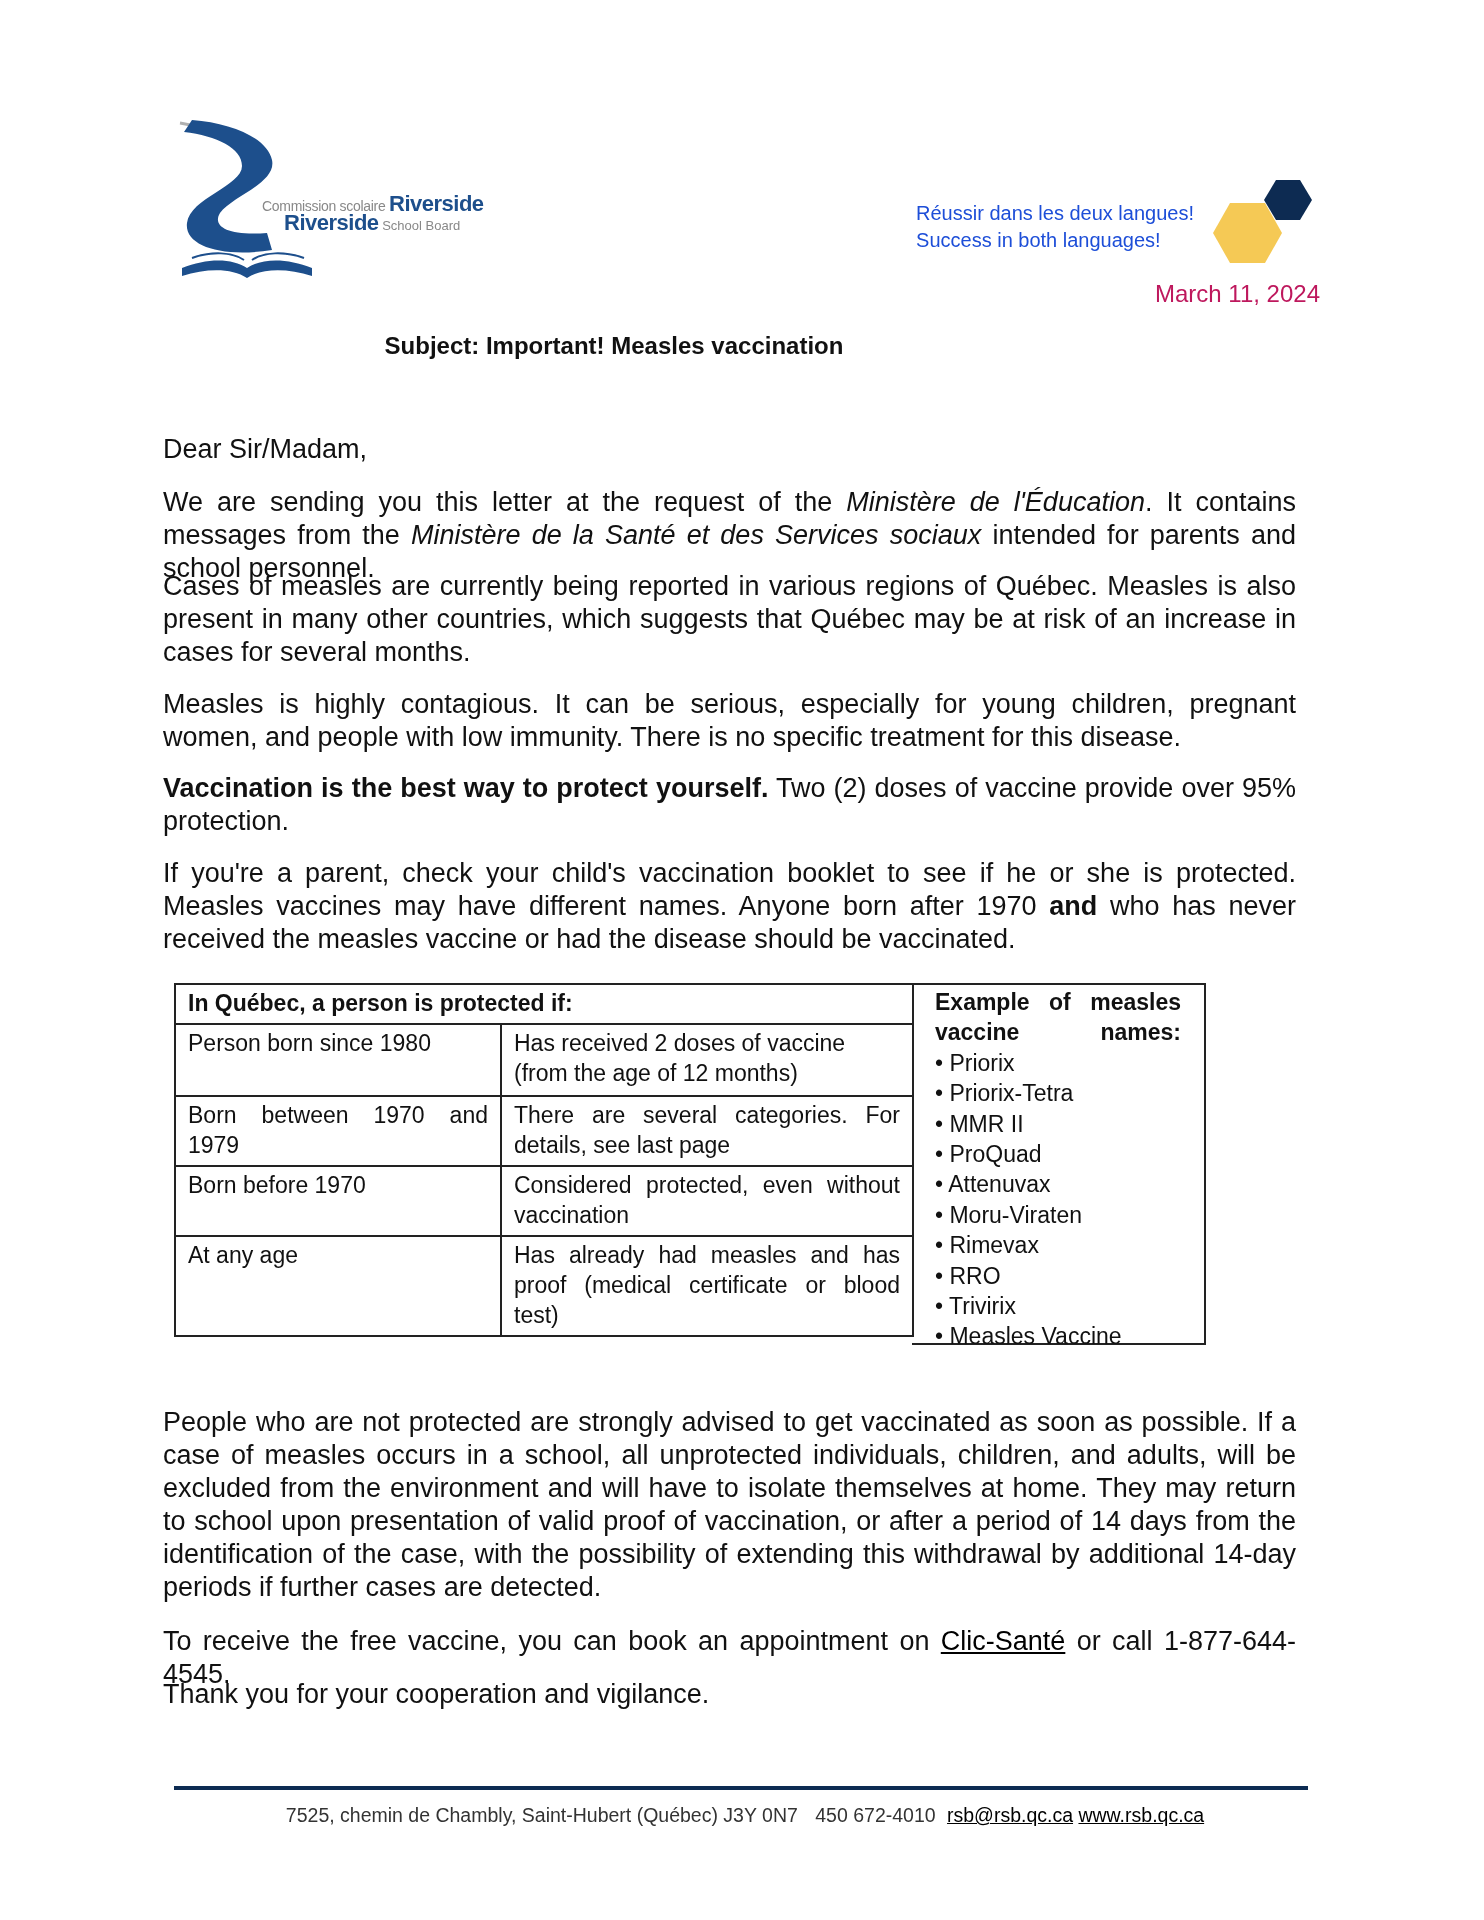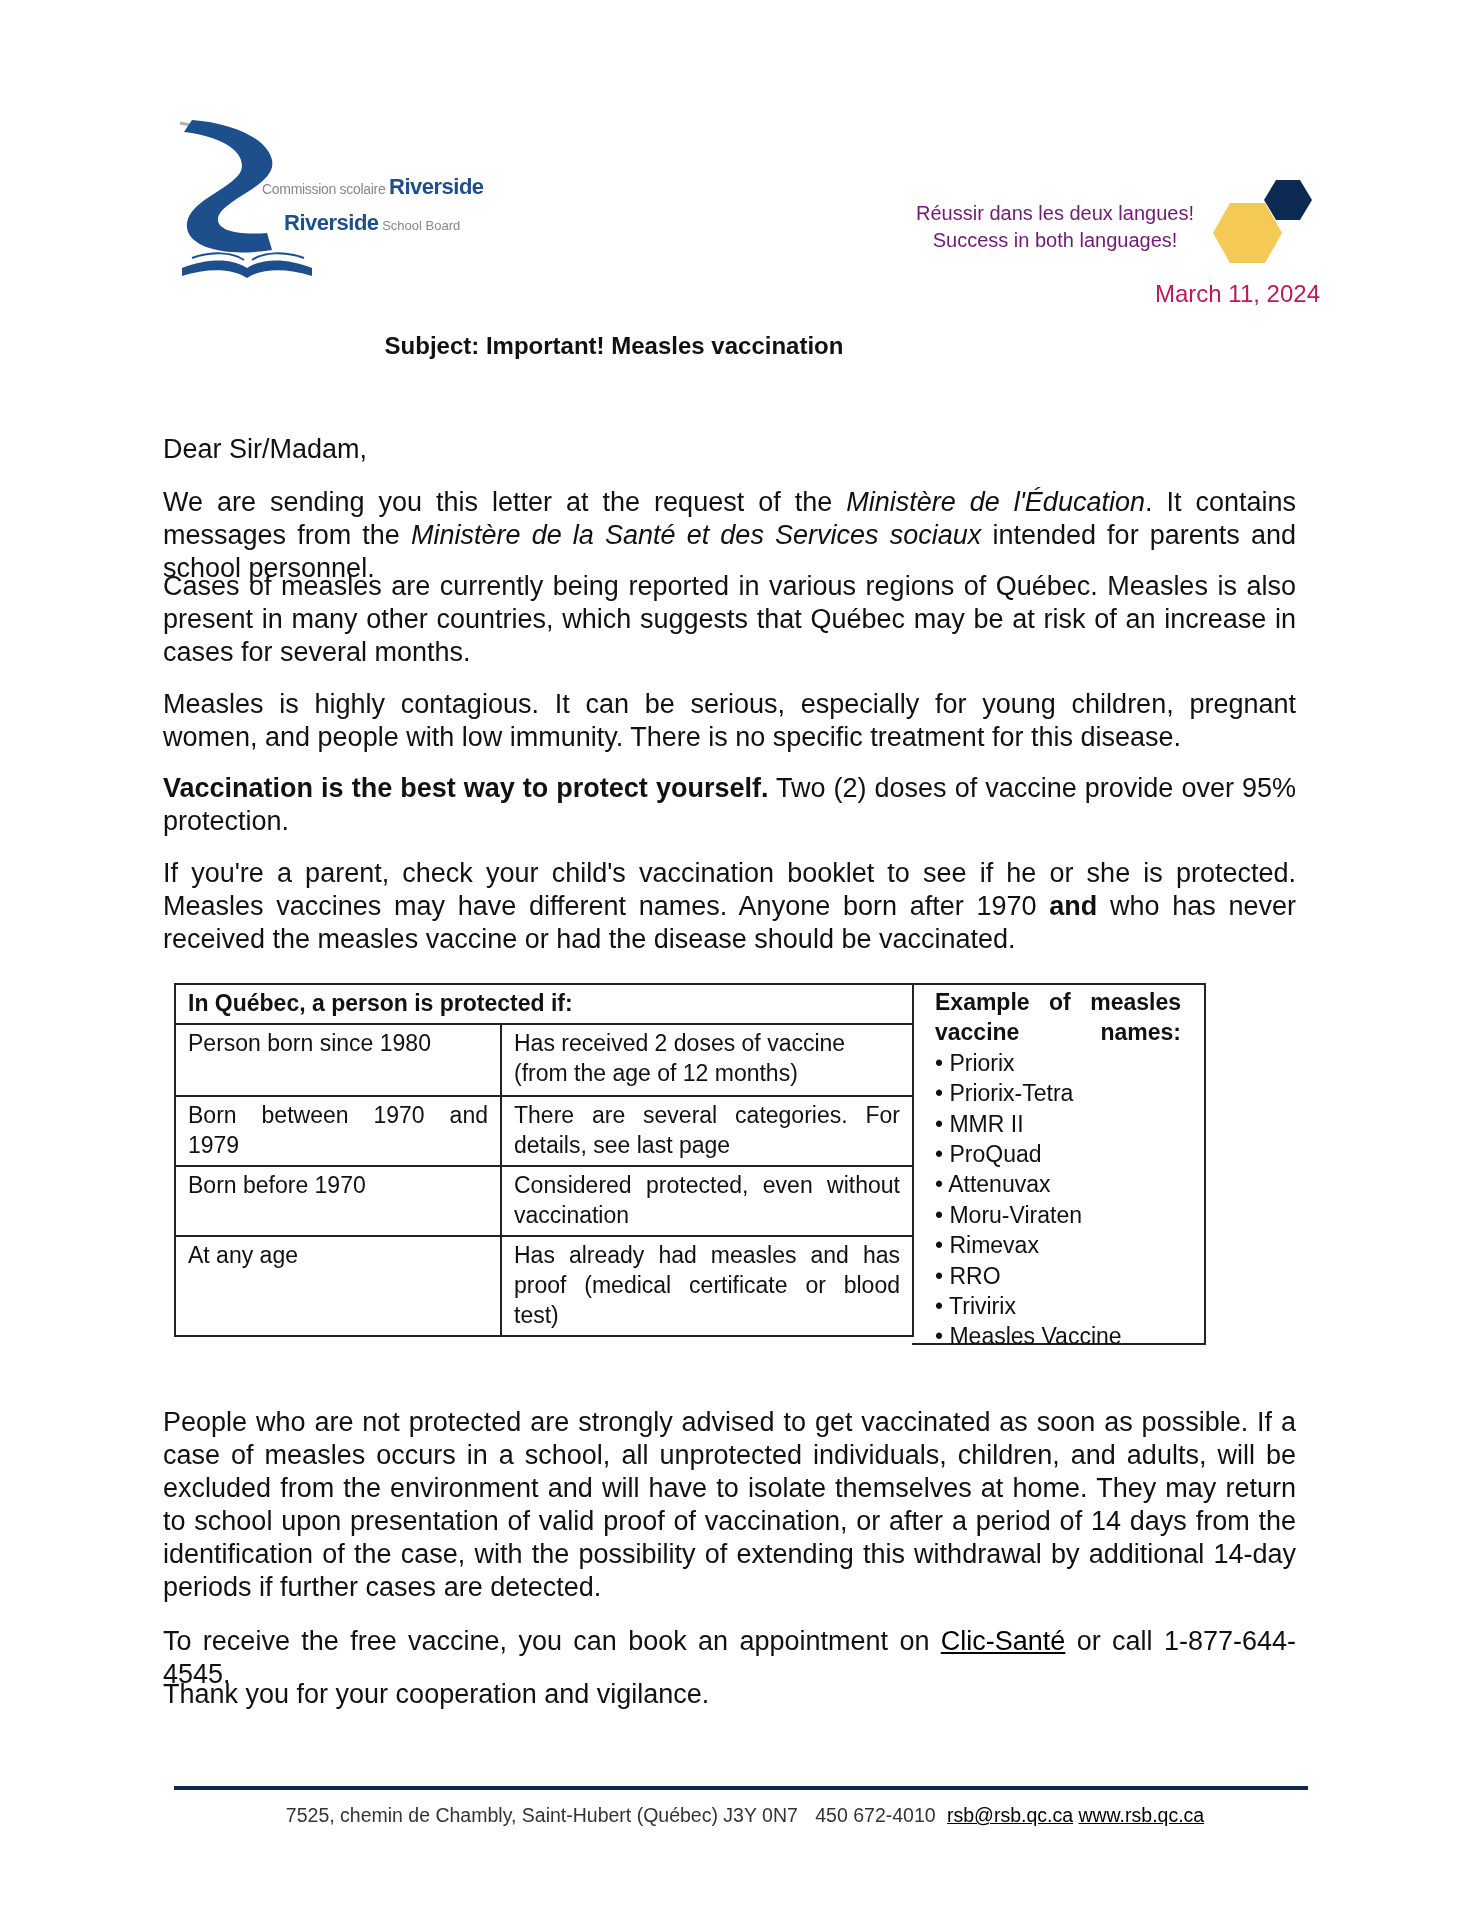--- a/index.html
+++ b/index.html
@@ -1,23 +1,23 @@
 <!DOCTYPE html>
 <html><head>
 <meta charset="utf-8">
 <style>
   html, body { margin:0; padding:0; background:#ffffff; }
   body { width:1484px; height:1920px; position:relative; font-family:"Liberation Sans", sans-serif; color:#111; overflow:hidden; }
   .abs { position:absolute; }
   .logo { left:172px; top:118px; width:330px; height:165px; }
-  .logo-text1 { left:262px; top:174px; font-size:14px; color:#888; white-space:nowrap; letter-spacing:-0.3px; }
+  .logo-text1 { left:262px; top:191px; font-size:14px; color:#888; white-space:nowrap; letter-spacing:-0.3px; }
   .logo-text1 b { color:#1d4f8c; font-size:22px; font-weight:bold; letter-spacing:-0.5px; }
   .logo-text2 { left:284px; top:210px; font-size:13px; color:#888; white-space:nowrap; }
   .logo-text2 b { color:#1d4f8c; font-size:22px; font-weight:bold; letter-spacing:-0.5px; }
-  .motto { right:290px; top:200px; text-align:center; color:#701a75; font-size:20px; line-height:27px; }
+  .motto { right:290px; top:200px; text-align:left; color:#1d4ed8; font-size:20px; line-height:27px; }
   .hex { left:1210px; top:178px; width:110px; height:95px; }
   .date { right:164px; top:280px; font-size:24px; color:#be185d; }
   .subject { left:0; width:1228px; top:332px; text-align:center; font-size:24px; font-weight:bold; }
   .body { left:163px; width:1133px; font-size:27px; line-height:33px; text-align:justify; }
   .body p { margin:0; }
   .tbl { left:174px; top:983px; border-collapse:collapse; font-size:23px; }
   .tbl td { border:2px solid #222; padding:3px 12px; vertical-align:top; line-height:30px; }
   .vac { left:912px; top:983px; width:294px; height:362px; border:2px solid #222; border-left:none; padding:2px 23px; box-sizing:border-box; font-size:23px; line-height:30.4px; }
   .vac .h { font-weight:bold; text-align:justify; text-align-last:justify; }
   .vac ul { margin:0; padding:0; list-style:none; }

